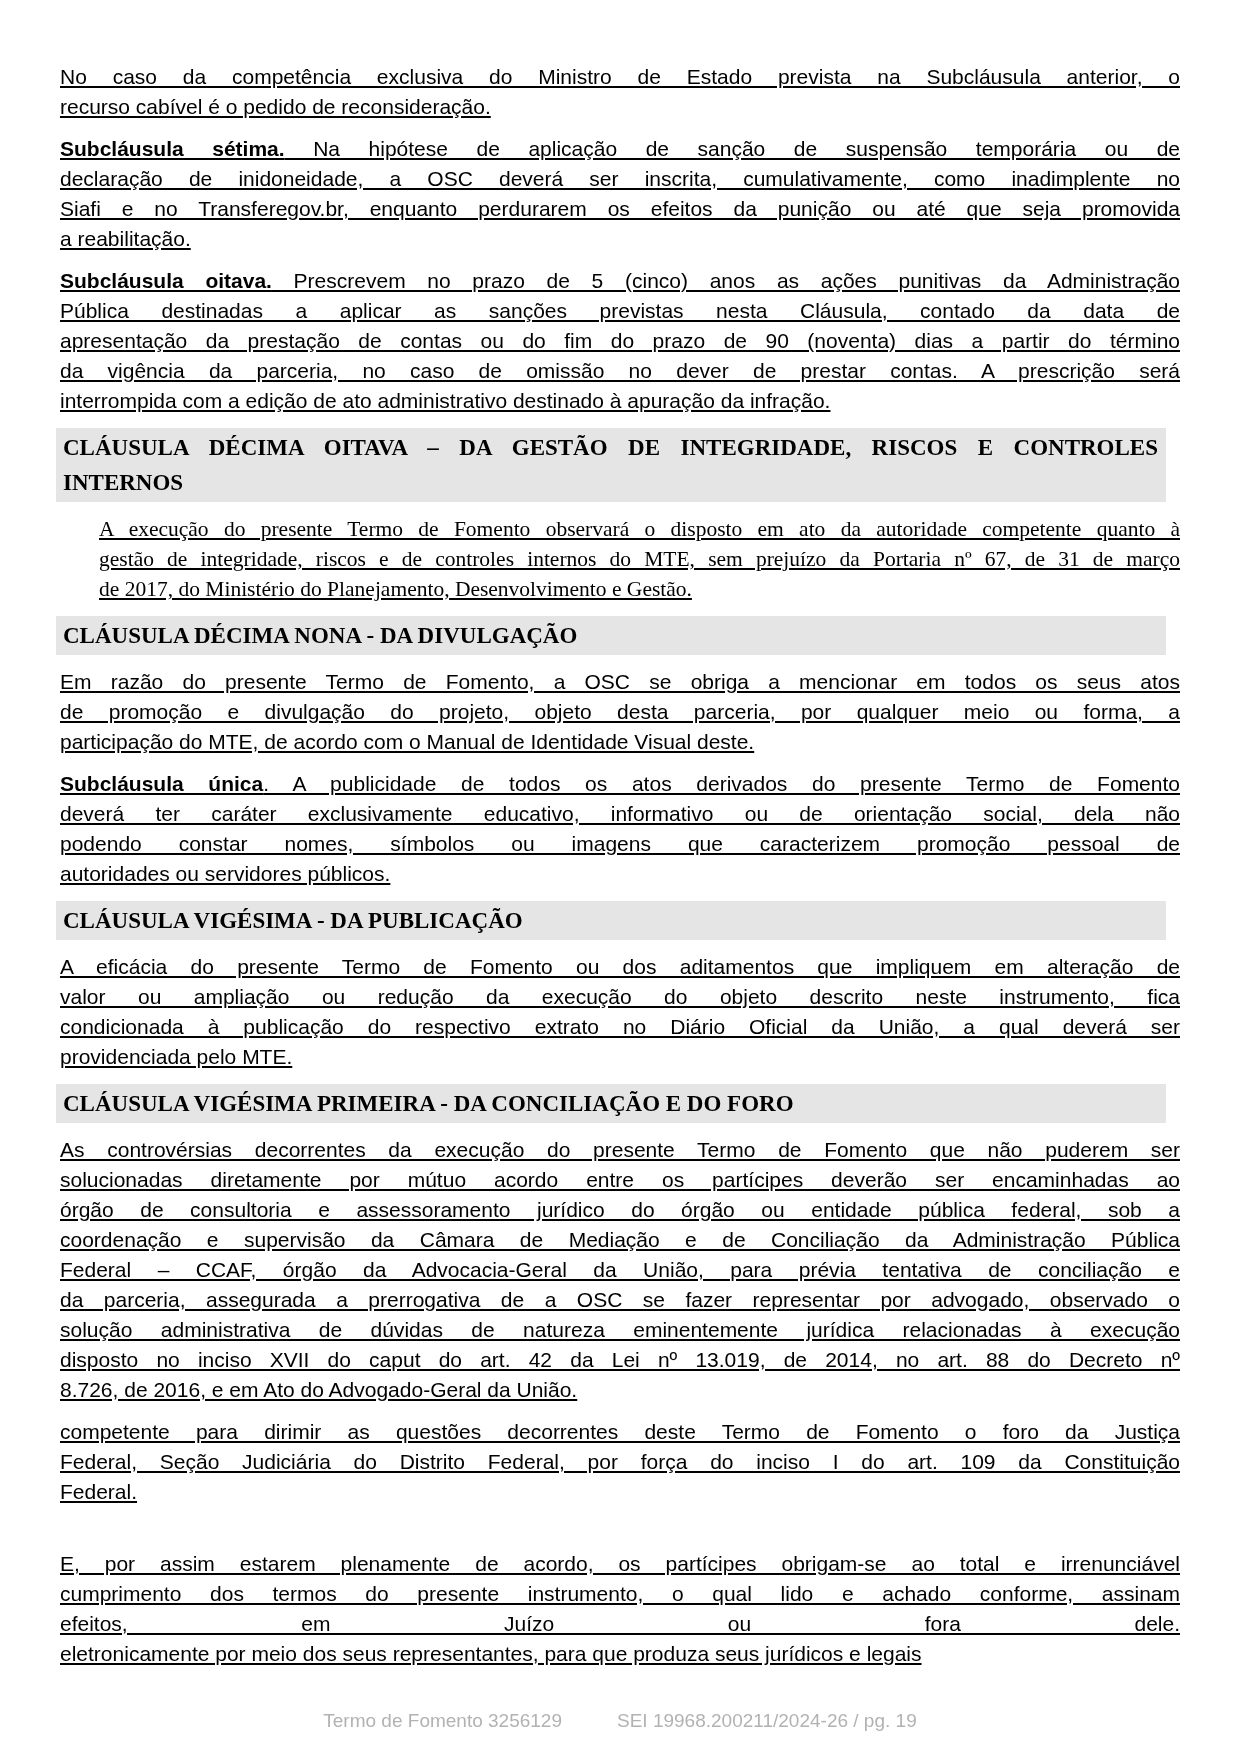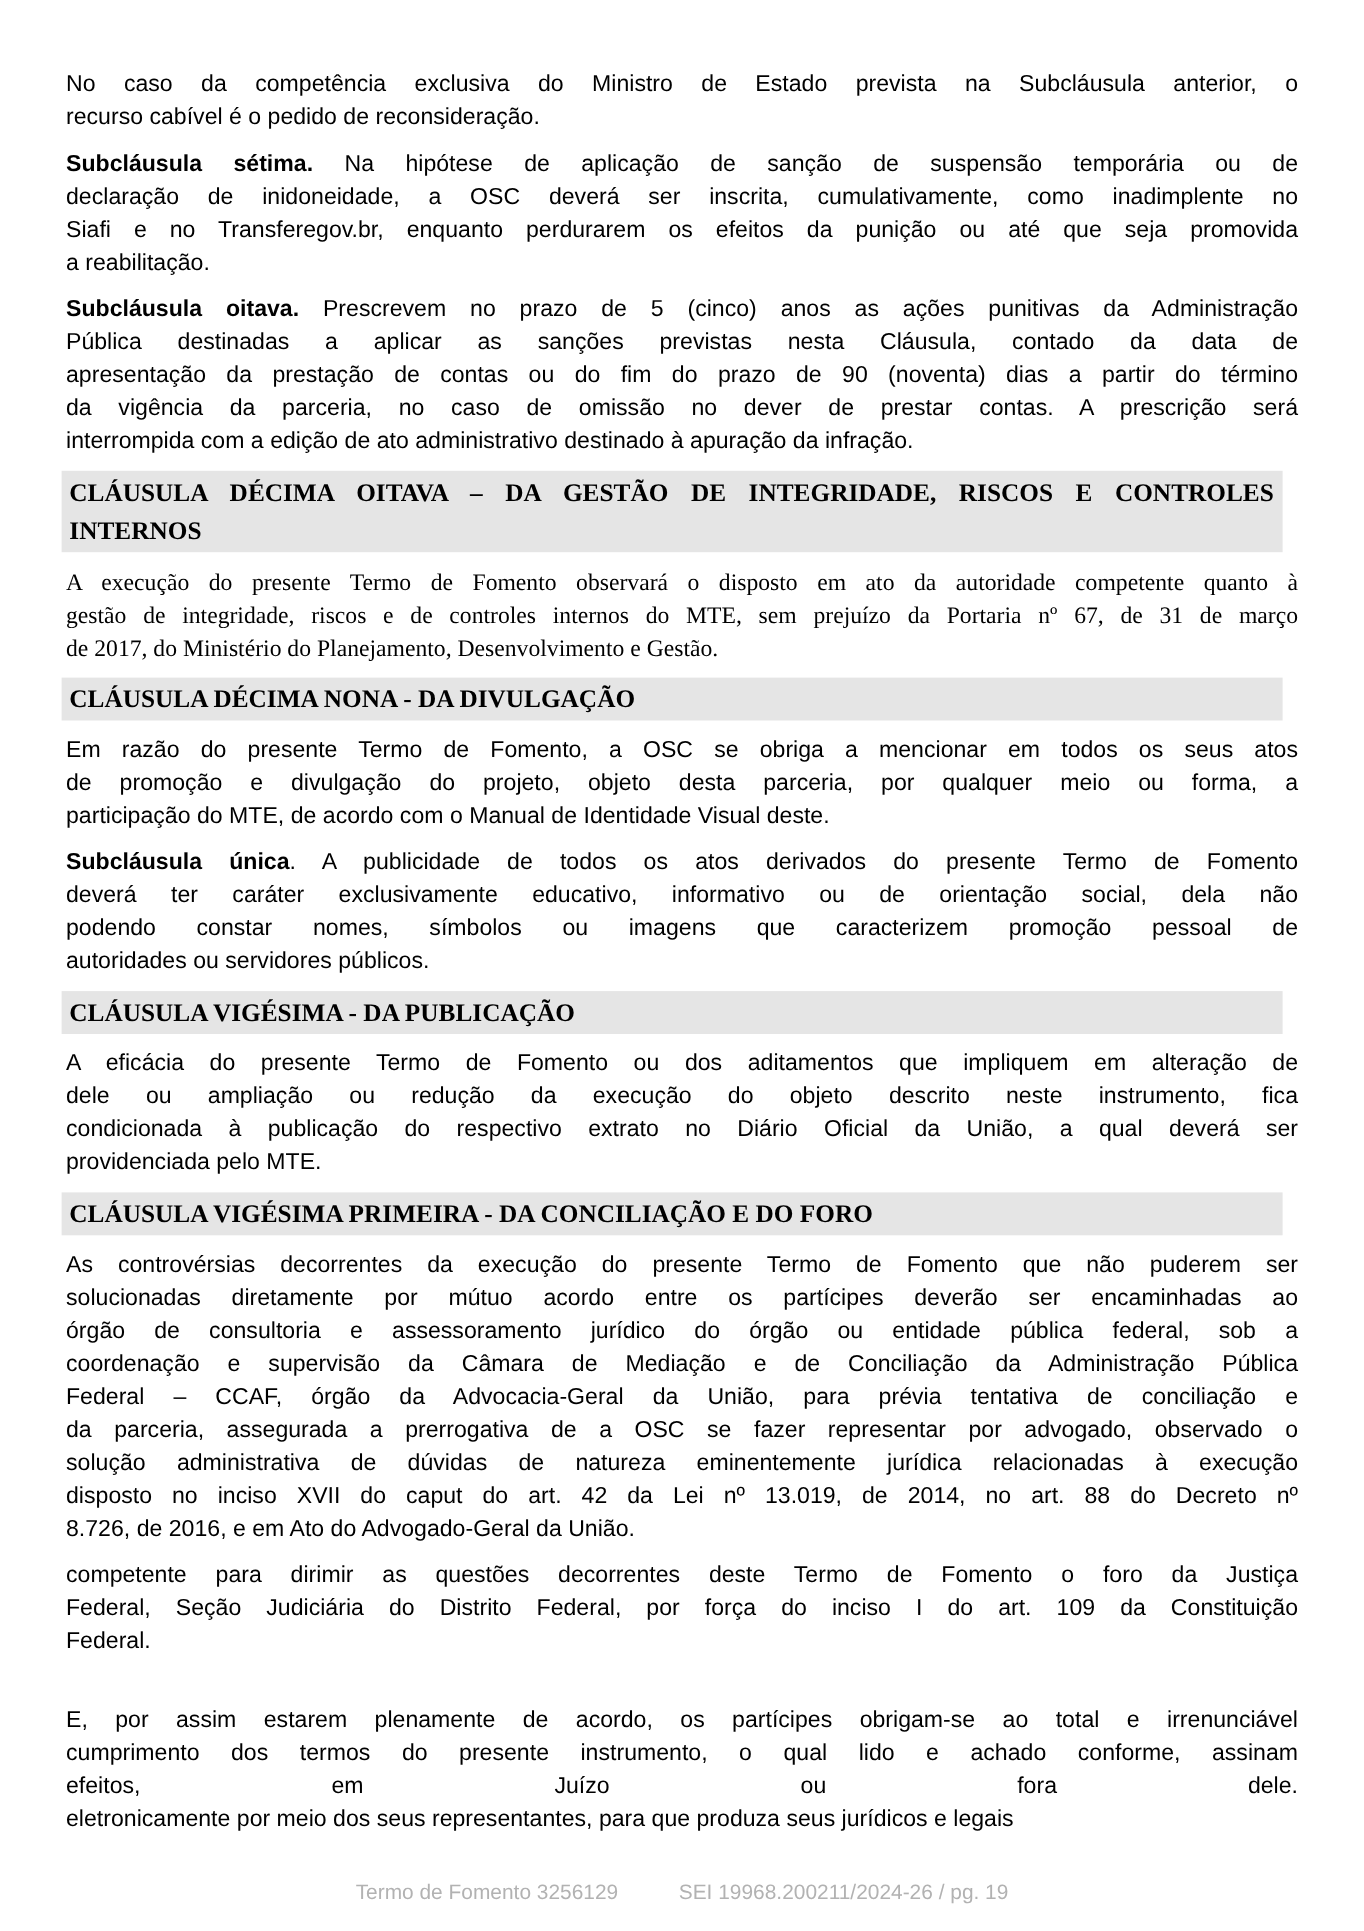--- a/index.html
+++ b/index.html
@@ -12,25 +12,27 @@
     box-sizing: border-box;
     padding: 50px 60px 0 60px;
     color: #000000;
     overflow: hidden;
   }
   .para {
     font-family: "Liberation Sans", sans-serif;
     font-size: 21px;
     line-height: 30px;
     margin: 12px 0;
+    text-decoration: underline;
   }
   .para.serif-p {
     font-family: "Liberation Serif", serif;
     font-size: 21.5px;
     line-height: 30px;
+    margin-left: 39px;
   }
   .clause {
     font-family: "Liberation Serif", serif;
     font-weight: bold;
     font-size: 23px;
     line-height: 35px;
     background: #e5e5e5;
     padding: 2px 8px 2px 7px;
     margin: 12px 14px 12px -4px;
   }
@@ -105,21 +107,21 @@
       <div class="ln">podendo constar nomes, símbolos ou imagens que caracterizem promoção pessoal de</div>
       <div class="ln">autoridades ou servidores públicos.</div>
     </div>
 
   <div class="clause">
       <div class="ln">CLÁUSULA VIGÉSIMA - DA PUBLICAÇÃO</div>
     </div>
 
   <div class="para">
       <div class="ln">A eficácia do presente Termo de Fomento ou dos aditamentos que impliquem em alteração de</div>
-      <div class="ln">dele ou ampliação ou redução da execução do objeto descrito neste instrumento, fica</div>
+      <div class="ln">valor ou ampliação ou redução da execução do objeto descrito neste instrumento, fica</div>
       <div class="ln">condicionada à publicação do respectivo extrato no Diário Oficial da União, a qual deverá ser</div>
       <div class="ln">providenciada pelo MTE.</div>
     </div>
 
   <div class="clause">
       <div class="ln">CLÁUSULA VIGÉSIMA PRIMEIRA - DA CONCILIAÇÃO E DO FORO</div>
     </div>
 
   <div class="para">
       <div class="ln">As controvérsias decorrentes da execução do presente Termo de Fomento que não puderem ser</div>

